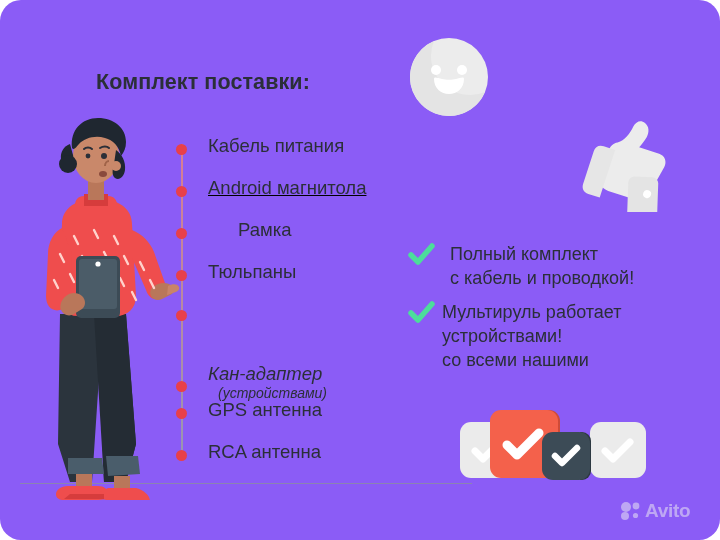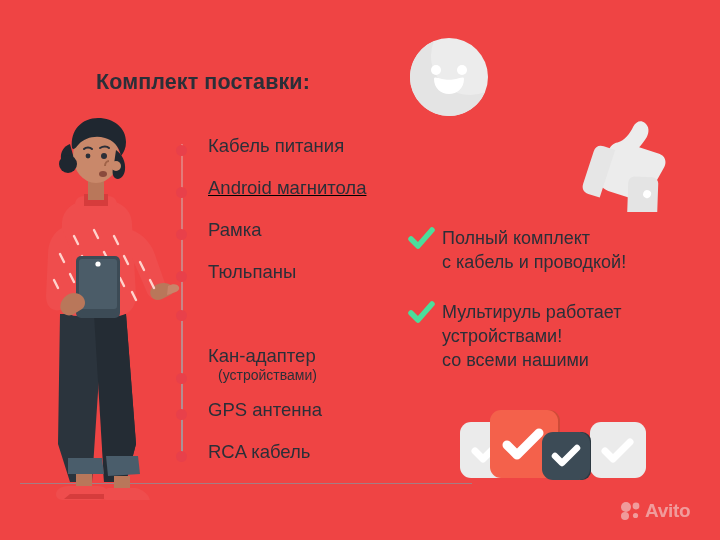--- a/index.html
+++ b/index.html
@@ -8,22 +8,23 @@
     padding: 0;
     background: #ffffff;
   }
   body {
     font-family: "Liberation Sans", sans-serif;
   }
   #stage {
     position: relative;
     width: 720px;
     height: 540px;
-    background: #ef4444;
+    background: #8b5cf6;
     overflow: hidden;
+    border-radius: 21px;
   }
 
   
   .deco { position: absolute; pointer-events: none; }
 
   #smiley { left: 408px; top: 36px; width: 82px; height: 82px; }
   #thumb  { left: 578px; top: 112px; width: 96px; height: 100px; }
 
   
   #ground {
@@ -70,21 +71,21 @@
     top: 16px;
     width: 1.6px;
     height: 314px;
     background: linear-gradient(to bottom,#e8827f,#9aa0a6);
     opacity: .85;
   }
   .item {
     position: absolute;
     left: 0;
     display: flex;
-    align-items: flex-end;
+    align-items: center;
     white-space: nowrap;
   }
   .dot {
     position: relative;
     flex: 0 0 auto;
     width: 11px;
     height: 11px;
     border-radius: 50%;
     background: #e8404a;
     margin-top: 6px;
@@ -256,47 +257,47 @@
   <div id="list">
     <div id="rail"></div>
   <div class="item" style="top: 8px;">
         <span class="dot"></span>
         <span class="item-text">Кабель питания</span>
       </div>
       <div class="item" style="top: 50px; text-decoration: underline;">
         <span class="dot"></span>
         <span class="item-text">Android магнитола</span>
       </div>
-      <div class="item" style="top: 92px;">
+      <div class="item" style="top: 92px; gap: 30px;">
         <span class="dot"></span>
         <span class="item-text">Рамка</span>
       </div>
       <div class="item" style="top: 134px;">
         <span class="dot"></span>
         <span class="item-text">Тюльпаны</span>
       </div>
       <div class="item" style="top: 176px;">
         <span class="dot"></span>
       </div>
-      <div class="item" style="top: 218px;">
+      <div class="item" style="top: 236px; font-style: italic;">
         <span class="dot"></span>
         <span class="item-text"><span>Кан-адаптер</span><span class="item-sub">(устройствами)</span></span>
       </div>
       <div class="item" style="top: 272px;">
         <span class="dot"></span>
         <span class="item-text">GPS антенна</span>
       </div>
       <div class="item" style="top: 314px;">
         <span class="dot"></span>
-        <span class="item-text">RCA кабель</span>
+        <span class="item-text">RCA антенна</span>
       </div>
     </div>
 
   <div id="callouts">
-      <div class="callout" style="top: 0px;">
+      <div class="callout" style="top: 16px; gap: 8px;">
         <svg class="gcheck" viewBox="0 0 27 24">
           <path d="M3 12l7 7L24 3" stroke="#4cdd9b" stroke-width="5.5" fill="none" stroke-linecap="round" stroke-linejoin="round"></path>
         </svg>
         <div class="callout-text">
           <div>Полный комплект</div>
           <div>с кабель и проводкой!</div>
         </div>
       </div>
       <div class="callout" style="top: 74px;">
         <svg class="gcheck" viewBox="0 0 27 24">

